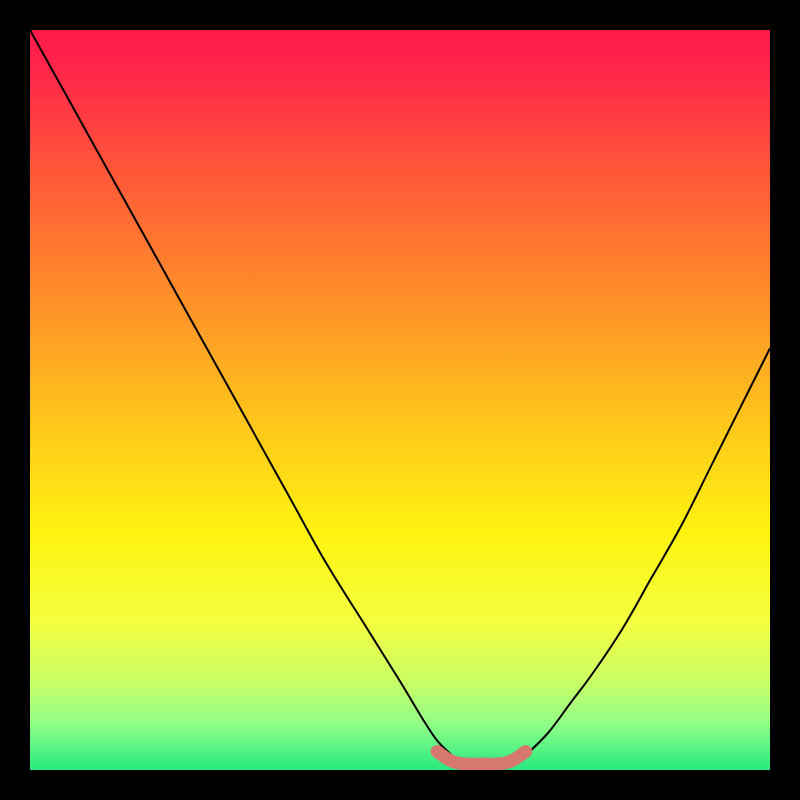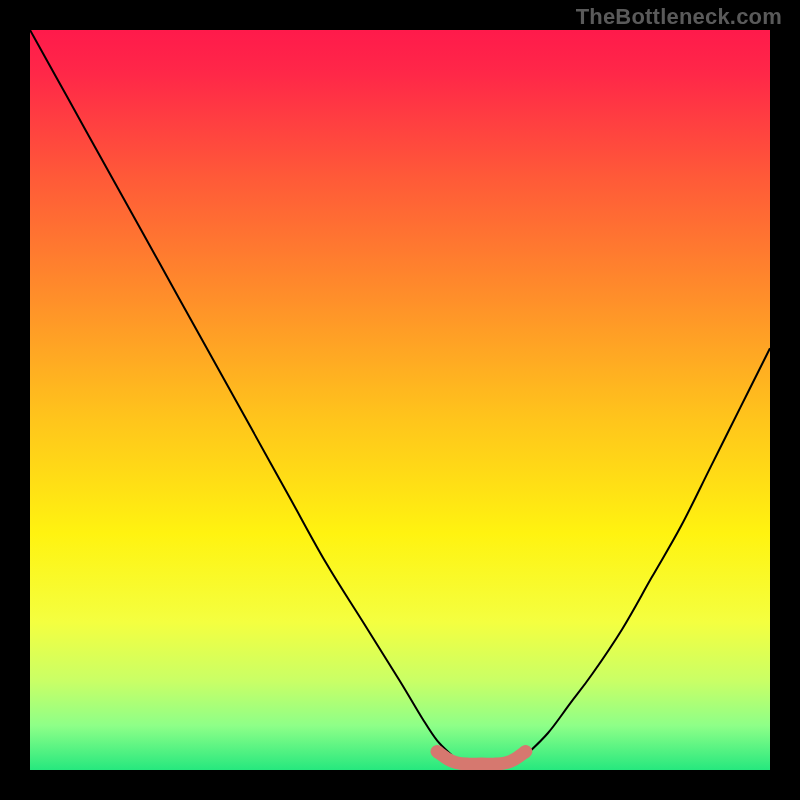--- a/index.html
+++ b/index.html
@@ -37,21 +37,20 @@
   .plot svg {
     display: block;
     width: 740px;
     height: 740px;
   }
 </style>
 </head>
 <body>
 
 <div class="frame">
-  <div class="watermark">TheBottleneck.com</div>
 
   <div class="plot">
     <svg viewBox="0 0 740 740">
       <defs>
         <linearGradient id="bg-grad" x1="0" y1="0" x2="0" y2="1">
         <stop offset="0%" stop-color="#ff1a4b"></stop>
             <stop offset="6%" stop-color="#ff2848"></stop>
             <stop offset="20%" stop-color="#ff5a38"></stop>
             <stop offset="36%" stop-color="#ff8e2a"></stop>
             <stop offset="52%" stop-color="#ffc31c"></stop>

